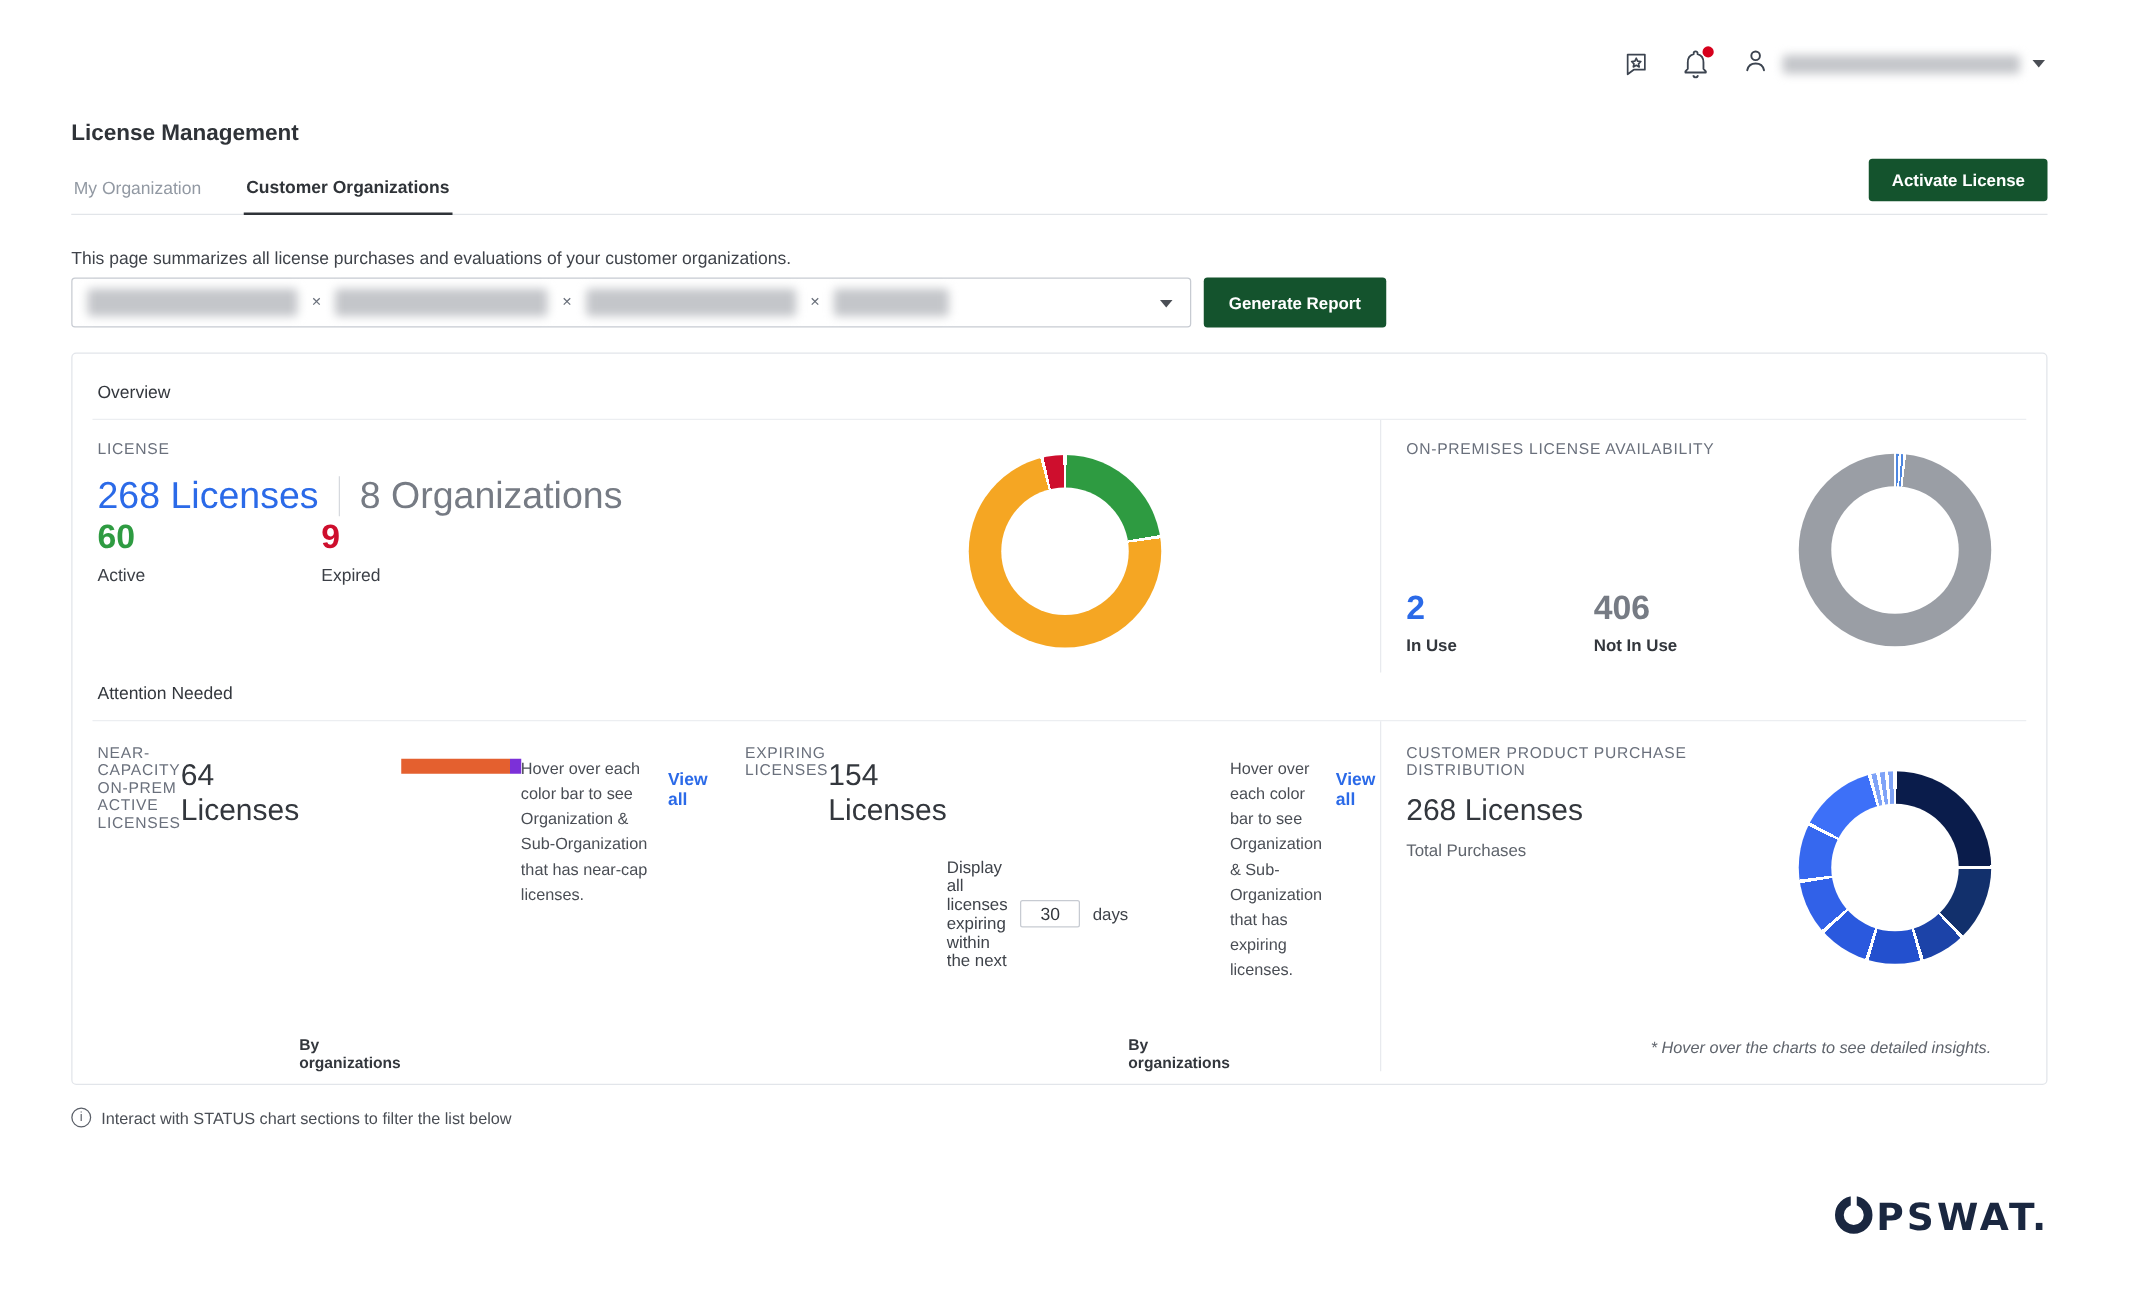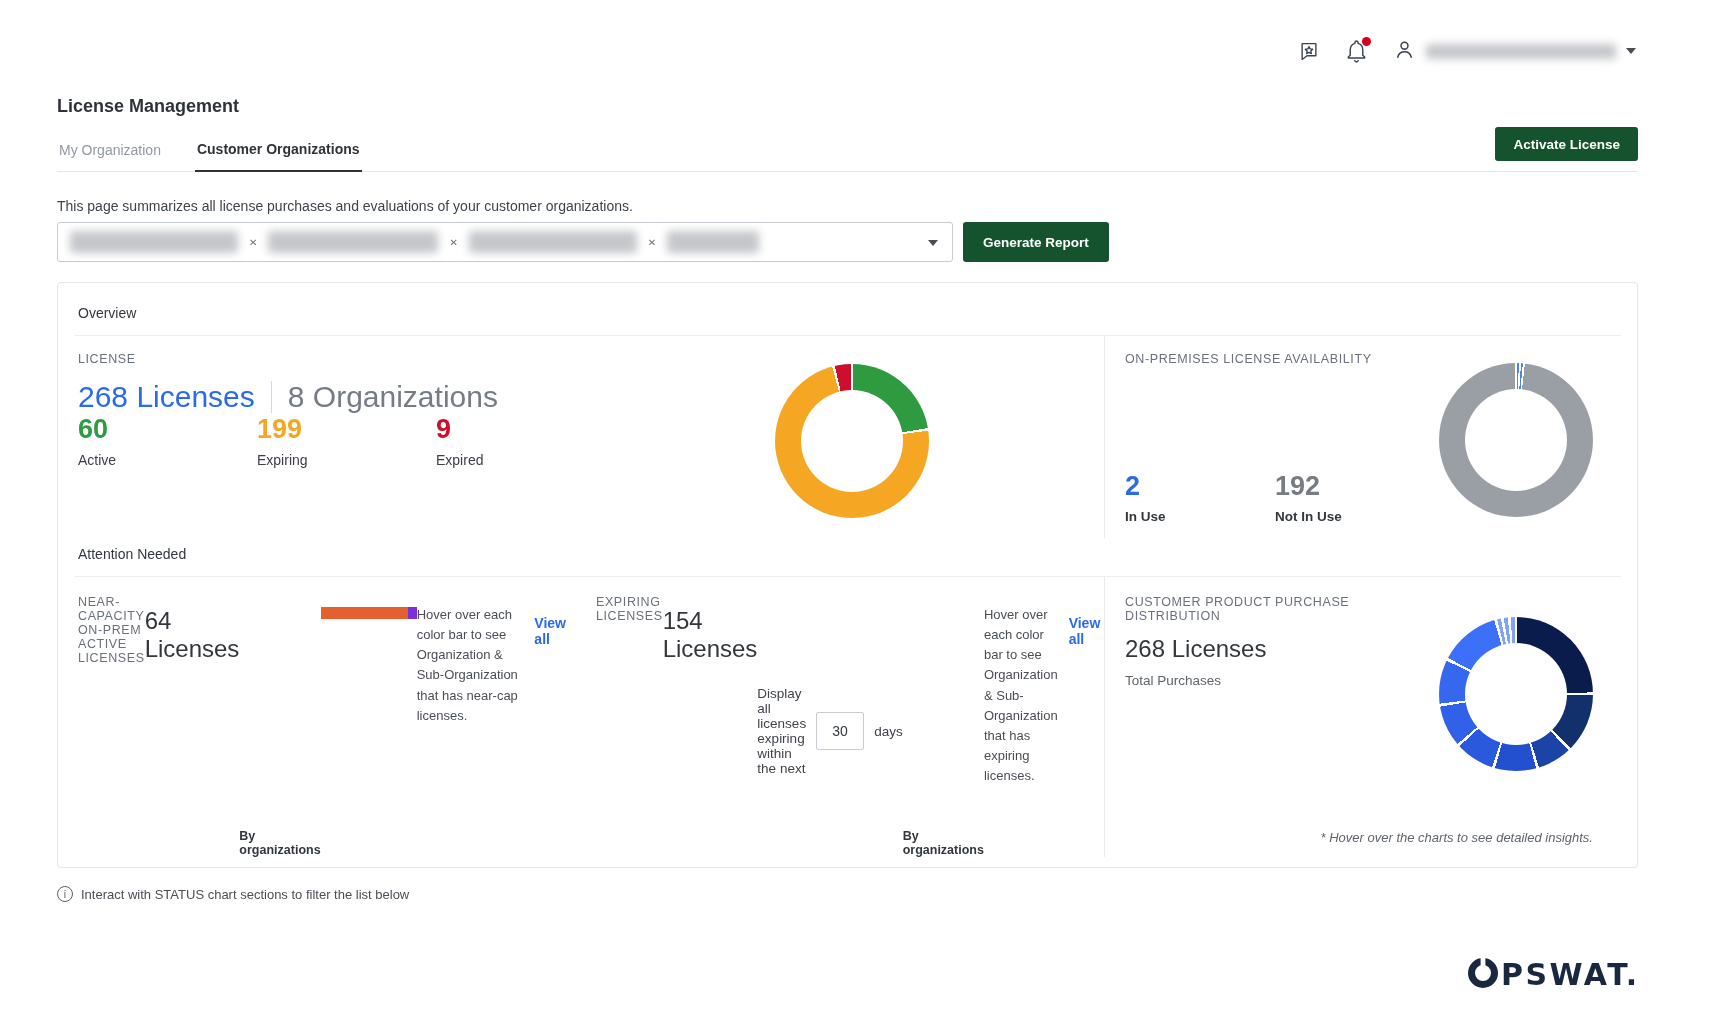--- a/index.html
+++ b/index.html
@@ -67,21 +67,21 @@
   .onprem-donut { align-self:center; }
 
   .att-row { display:flex; min-height:280px; }
   .att-col { display:flex; flex-direction:row; padding-top:18px; padding-left:4px; }
   .att-left { width:492px; margin-right:26px; }
   .att-mid { width:492px; }
   .att-spacer { flex:1 1 auto; }
   .headline2 { font-size:24px; color:#33373D; margin-top:12px; }
   .att-desc { font-size:13.5px; color:#3F434A; margin-top:16px; }
   .days-row { display:flex; align-items:center; font-size:13.5px; color:#3F434A; margin-top:10px; }
-  .days-input { width:48px; height:38px; border:1px solid #C7CBD2; border-radius:2px; text-align:center; font-size:14px; color:#33373D; margin:0 10px; font-family:inherit; }
+  .days-input { width:48px; height:22px; border:1px solid #C7CBD2; border-radius:2px; text-align:center; font-size:14px; color:#33373D; margin:0 10px; font-family:inherit; }
   .by-org { margin-top:auto; font-size:12.5px; font-weight:bold; color:#33373D; }
   .stackbar { margin-top:12px; height:12px; display:flex; width:100%; }
   .stackbar div { height:100%; }
   .hint { margin-top:10px; font-size:13px; color:#4A4E55; line-height:1.55; max-width:472px; }
   .view-all { margin-top:20px; margin-left:11px; margin-bottom:8px; font-size:14px; font-weight:bold; color:#2B6AE8; cursor:pointer; }
 
   .att-right { width:517px; flex:0 0 auto; border-left:1px solid #E8EAEE; padding:18px 28px 8px 20px; display:flex; flex-direction:column; }
   .att-right-top { display:flex; }
   .purch-texts { flex:1 1 auto; }
   .purchase-donut { margin-top:22px; }
@@ -161,42 +161,38 @@
             <span class="hl-blue">268 Licenses</span>
             <span class="hl-sep"></span>
             <span class="hl-gray">8 Organizations</span>
           </div>
           <div class="status-stats">
             <div class="stat">
               <div class="stat-val" style="color: rgb(46, 155, 65);">60</div>
               <div class="stat-lbl">Active</div>
             </div>
             <div class="stat">
-              <div class="stat-val" style="color: rgb(245, 166, 35);">199</div>
-              <div class="stat-lbl">Expiring</div>
-            </div>
-            <div class="stat">
               <div class="stat-val" style="color: rgb(206, 14, 45);">9</div>
               <div class="stat-lbl">Expired</div>
             </div>
           </div>
         </div>
         <div class="donut status-donut" style="background: conic-gradient(rgb(255, 255, 255) 0deg, rgb(255, 255, 255) 1deg, rgb(46, 155, 65) 1deg, rgb(46, 155, 65) 80.2537deg, rgb(255, 255, 255) 80.2537deg, rgb(255, 255, 255) 82.2537deg, rgb(245, 166, 35) 82.2537deg, rgb(245, 166, 35) 345.112deg, rgb(255, 255, 255) 345.112deg, rgb(255, 255, 255) 347.112deg, rgb(206, 14, 45) 347.112deg, rgb(206, 14, 45) 359deg, rgb(255, 255, 255) 359deg, rgb(255, 255, 255) 361deg);"></div>
       </div>
 
       <div class="ov-right">
         <div class="ovr-texts">
           <div class="caps-label">ON-PREMISES LICENSE AVAILABILITY</div>
           <div class="ovr-stats">
             <div class="ovr-stat1">
               <div class="ovr-val-blue">2</div>
               <div class="ovr-lbl">In Use</div>
             </div>
             <div>
-              <div class="ovr-val-gray">192</div>
+              <div class="ovr-val-gray">406</div>
               <div class="ovr-lbl">Not In Use</div>
             </div>
           </div>
         </div>
         <div class="donut onprem-donut" style="background: conic-gradient(rgb(255, 255, 255) 0deg, rgb(255, 255, 255) 0.8deg, rgb(77, 134, 224) 0.8deg, rgb(77, 134, 224) 2.14038deg, rgb(255, 255, 255) 2.14038deg, rgb(255, 255, 255) 3.74038deg, rgb(77, 134, 224) 3.74038deg, rgb(77, 134, 224) 5.08075deg, rgb(255, 255, 255) 5.08075deg, rgb(255, 255, 255) 6.68075deg, rgb(154, 158, 165) 6.68075deg, rgb(154, 158, 165) 359.2deg, rgb(255, 255, 255) 359.2deg, rgb(255, 255, 255) 360.8deg);"></div>
       </div>
     </div>
 
     <div class="section-title">Attention Needed</div>
     <hr class="hr">

